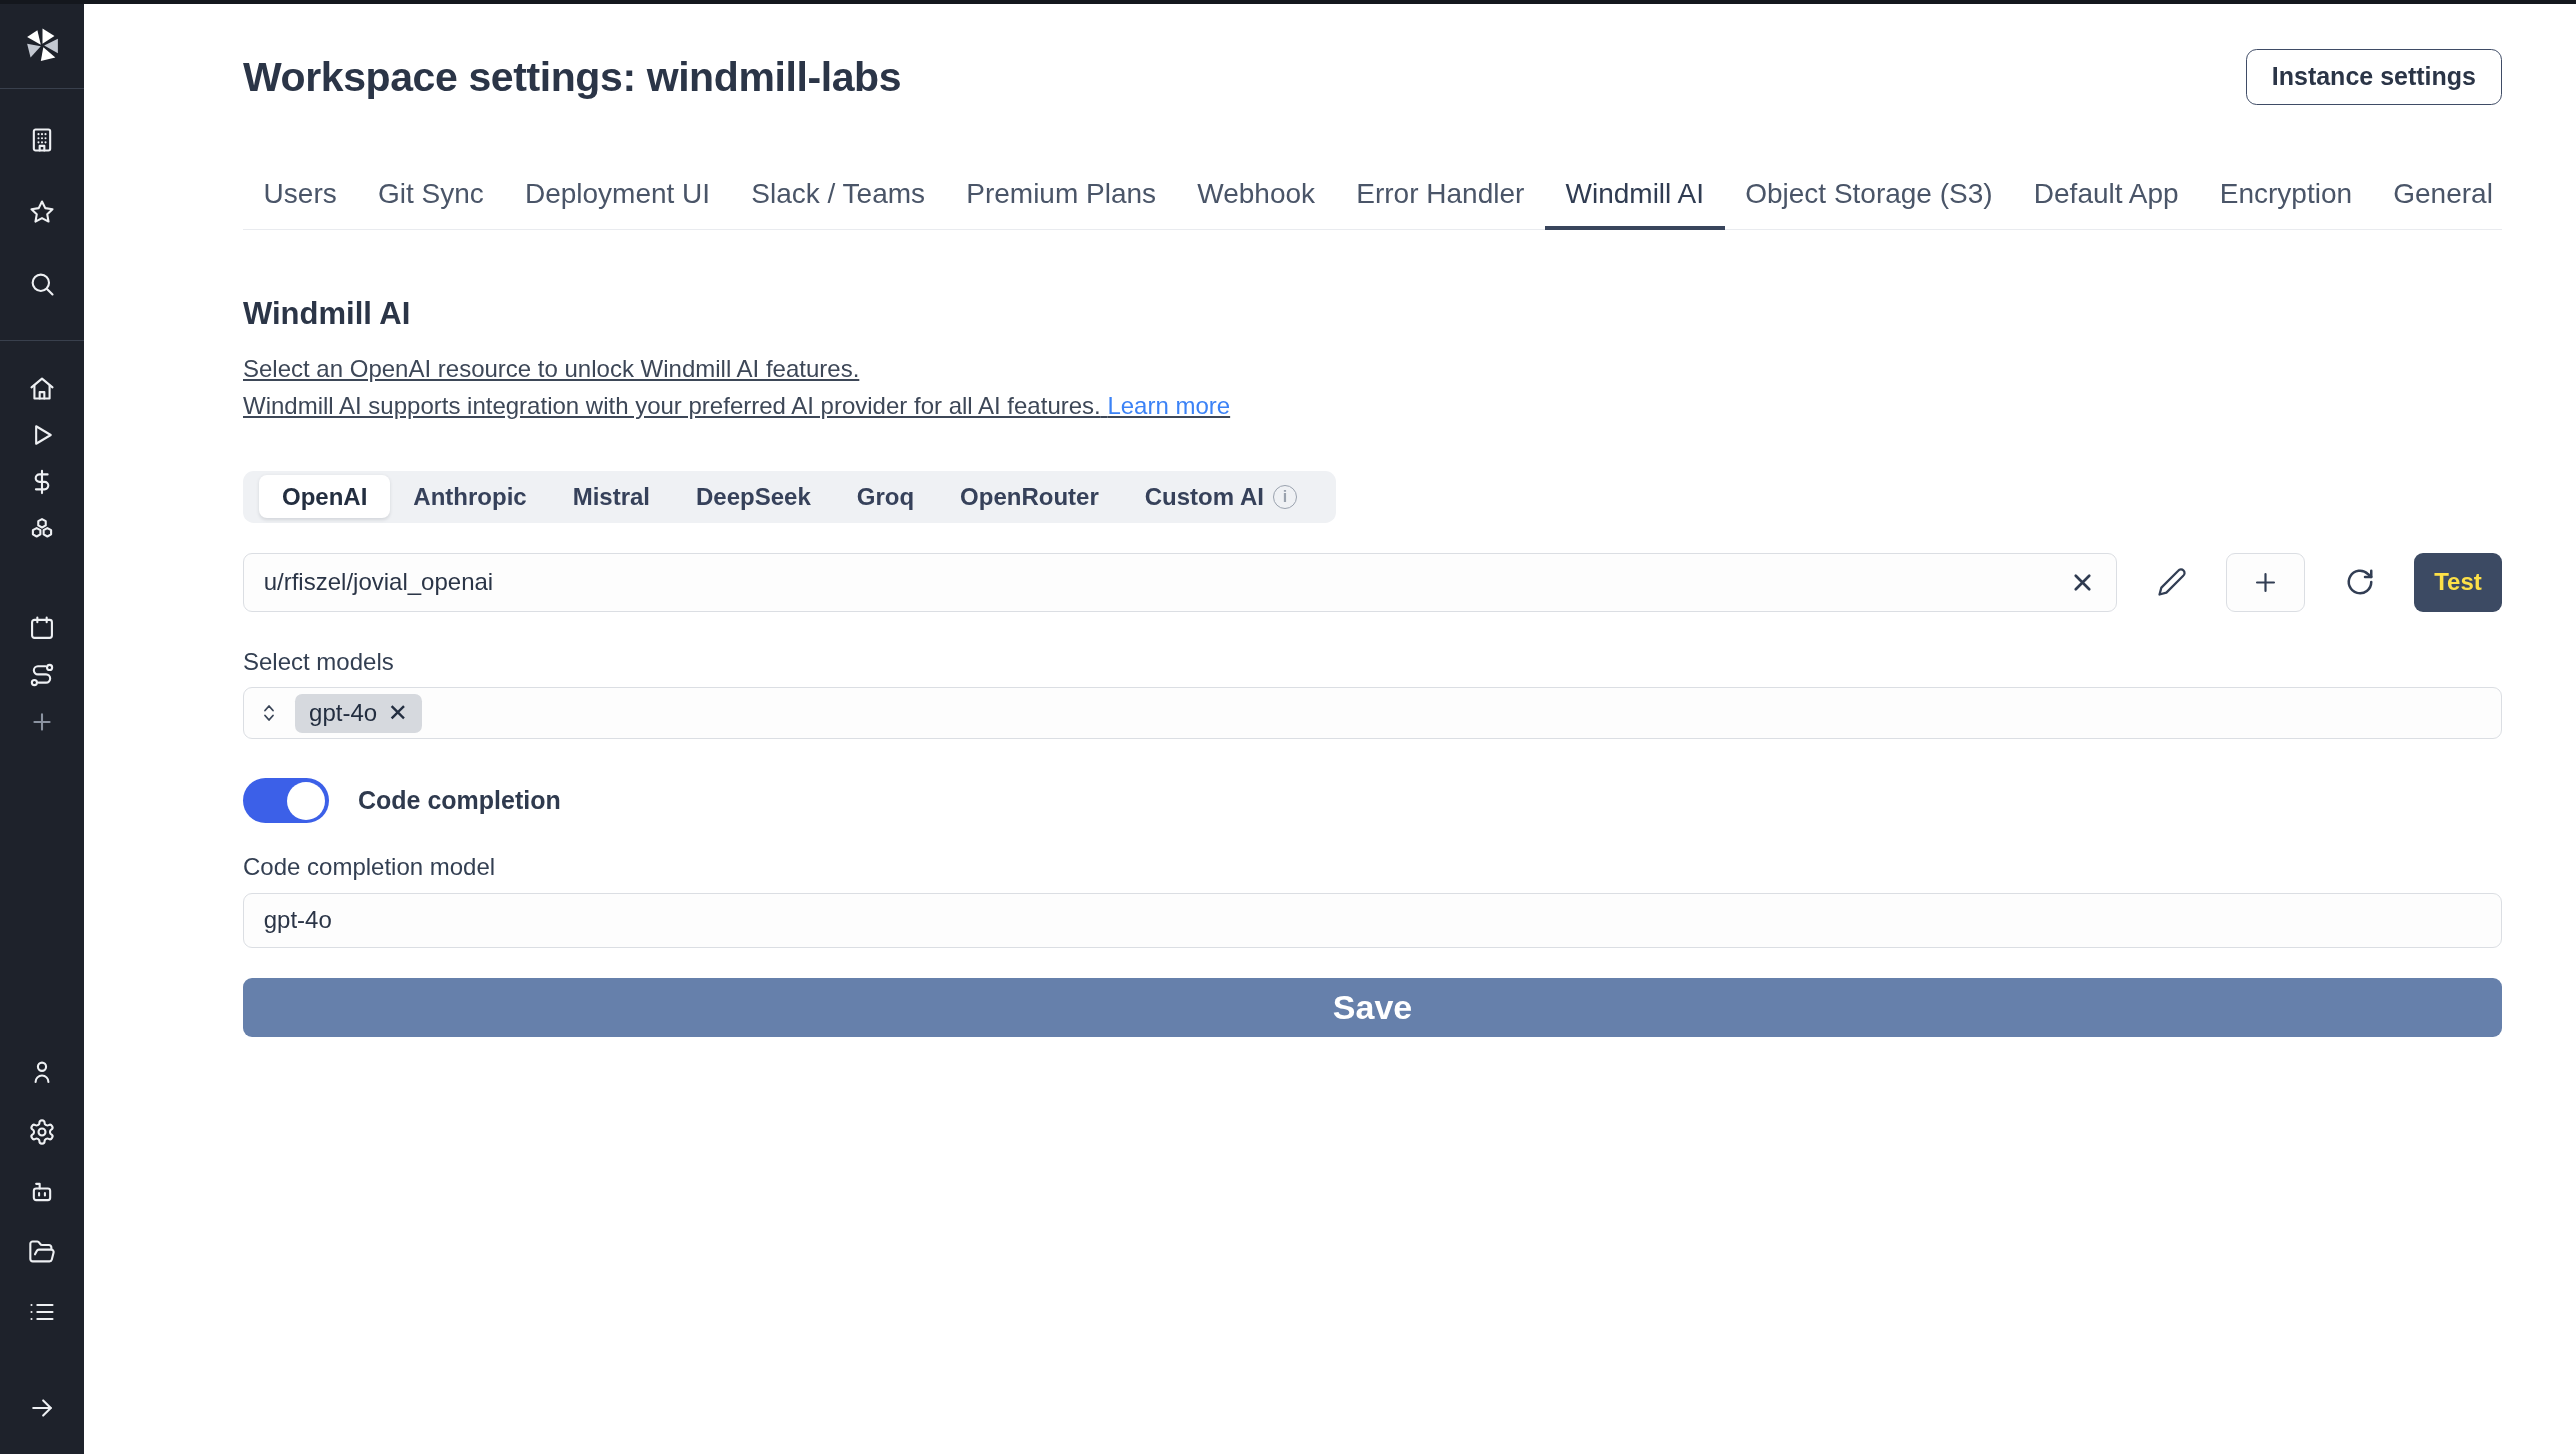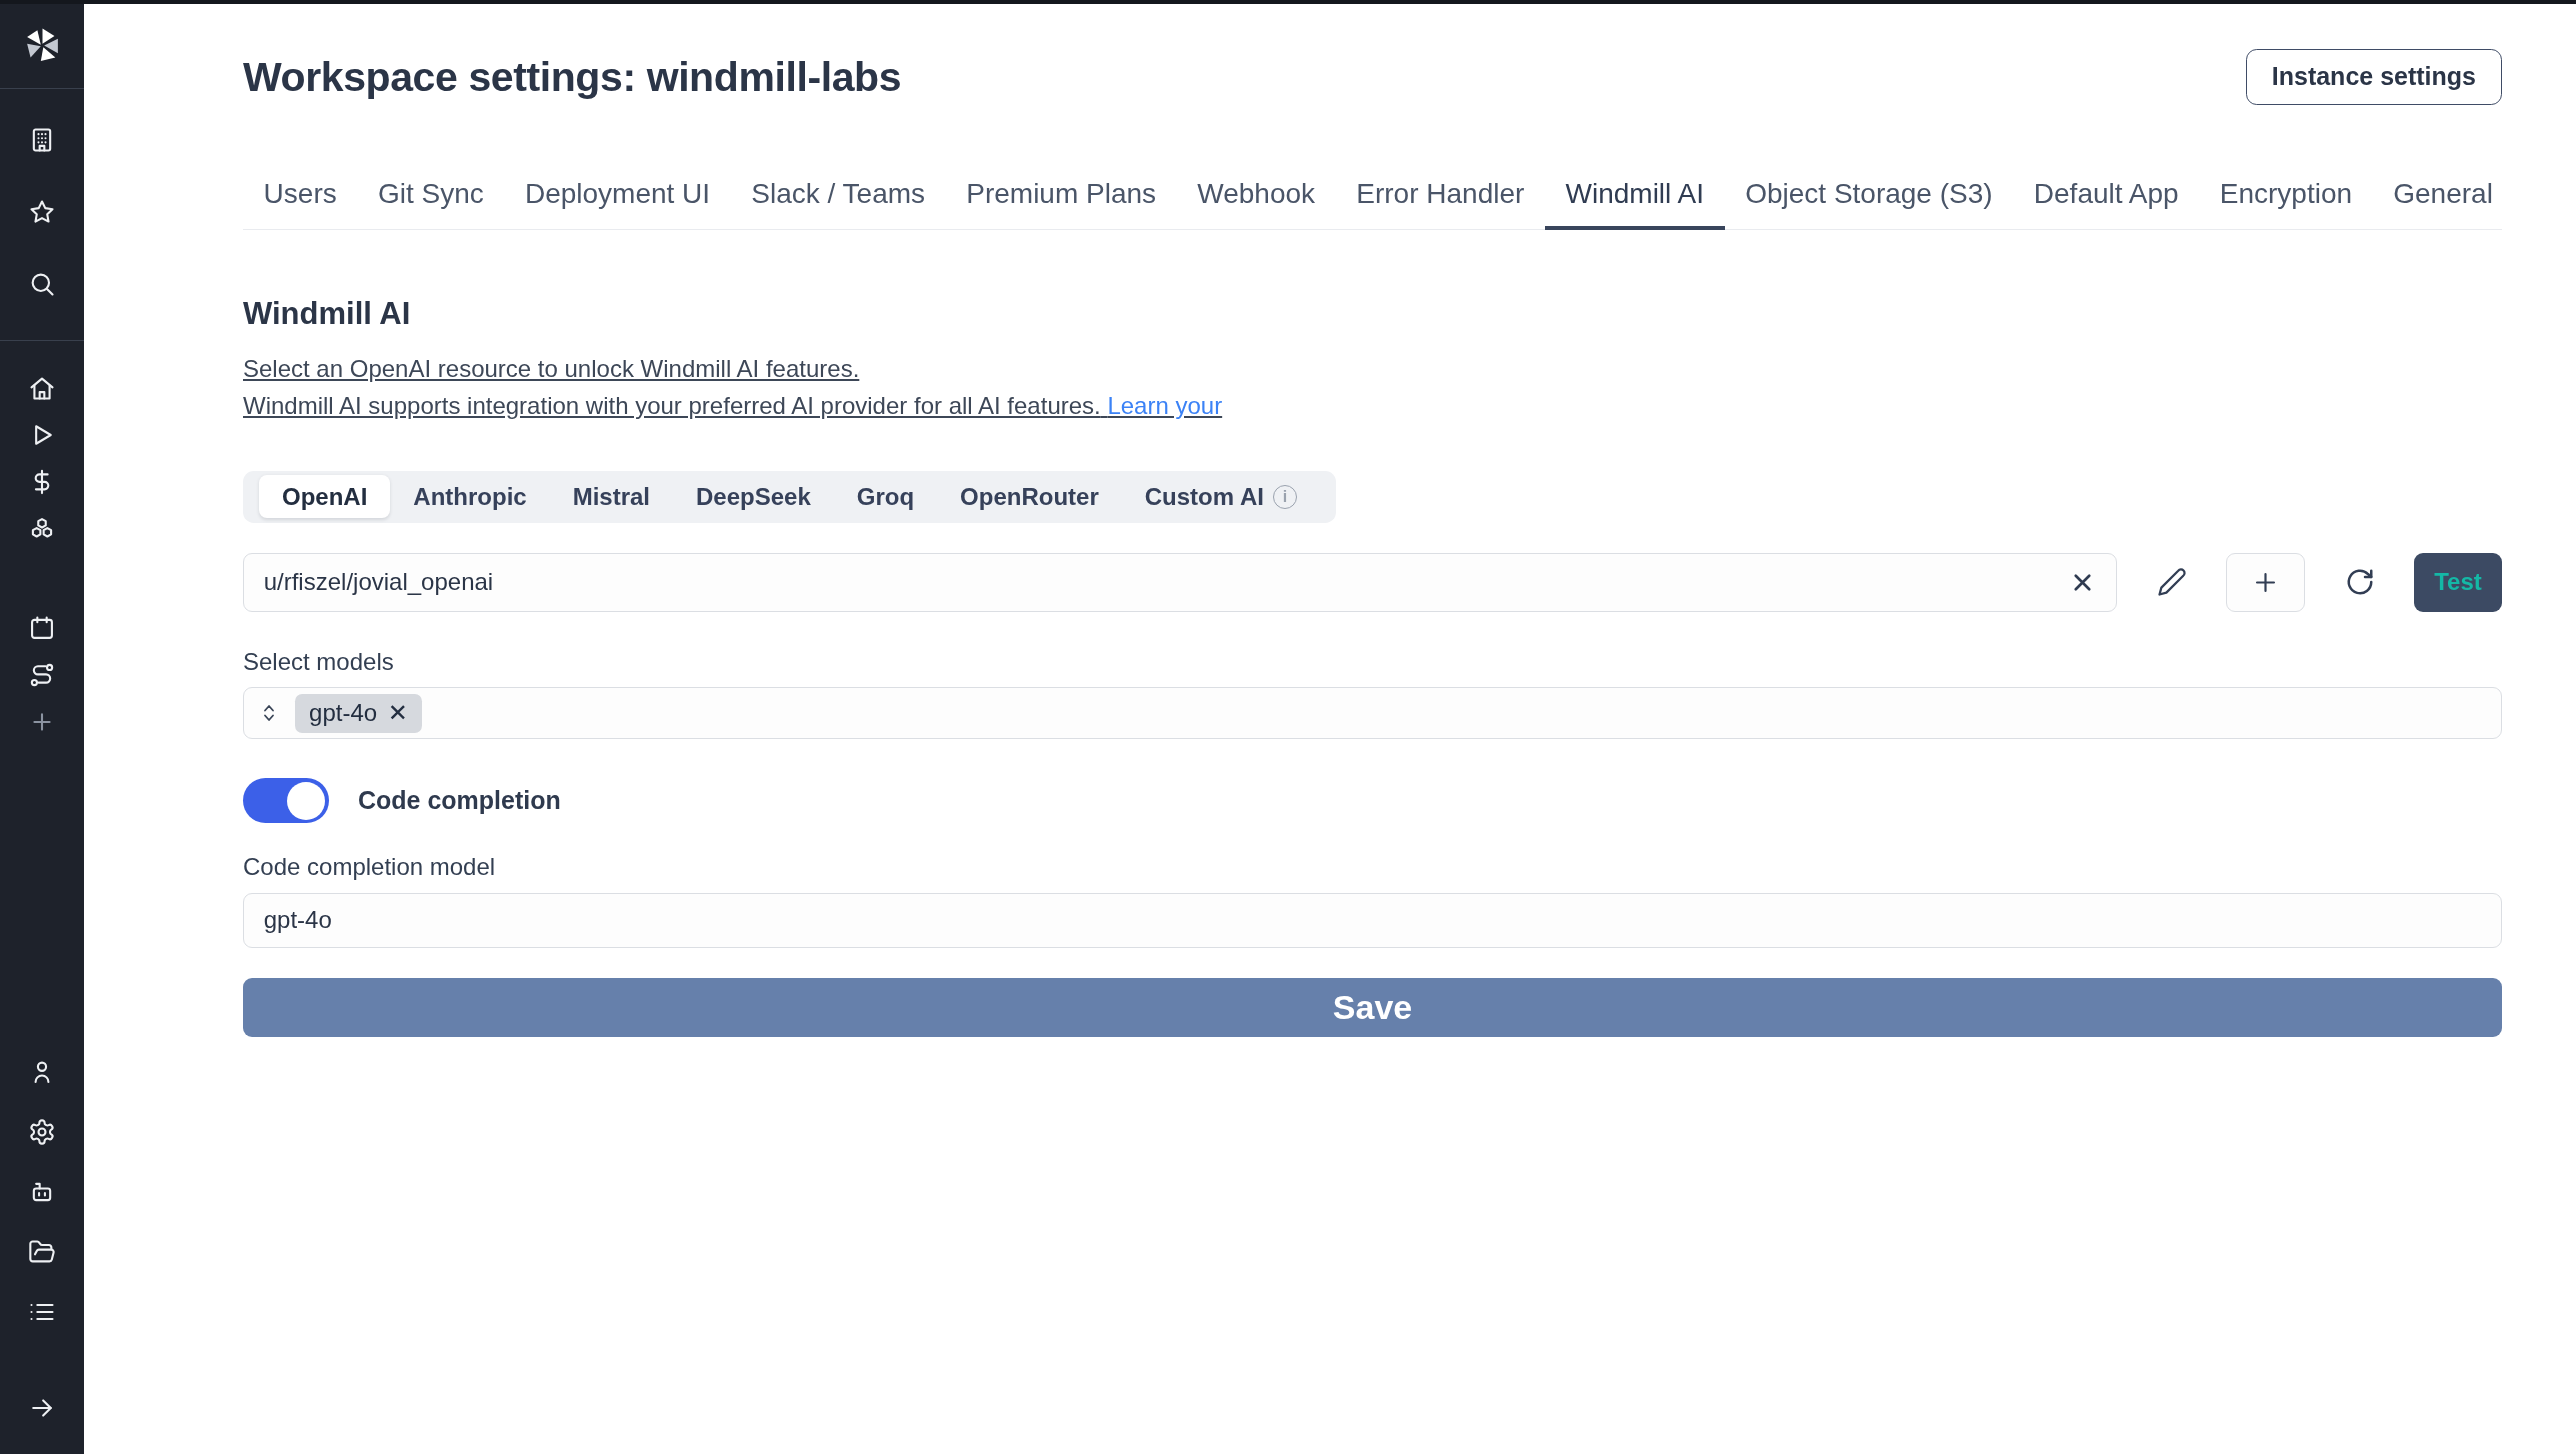--- a/index.html
+++ b/index.html
@@ -52,21 +52,21 @@
   .resource-row { display: flex; align-items: center; margin-top: 30px; gap: 31px; }
   .text-input { height: 59px; border: 1.8px solid #dbdee3; border-radius: 9px; background: #fdfdfd;
     display: flex; align-items: center; padding: 0 19.7px; font-size: 24px; color: #2b3547; }
   .resource-input { flex: 1; justify-content: space-between; }
   .icon-btn { background: none; border: none; color: #323e54; cursor: pointer; width: 47px; height: 59px;
     display: flex; align-items: center; justify-content: center; }
   .icon-btn svg { width: 30px; height: 30px; }
   .boxed-btn { width: 79px; height: 59px; border: 1.8px solid #dbdee3; border-radius: 9px; background: #fdfdfd;
     color: #323e54; cursor: pointer; display: flex; align-items: center; justify-content: center; }
   .boxed-btn svg { width: 29px; height: 29px; }
-  .test-btn { width: 88px; height: 59px; border: none; border-radius: 9px; background: #3c4a63; color: #14b8a6;
+  .test-btn { width: 88px; height: 59px; border: none; border-radius: 9px; background: #3c4a63; color: #fde047;
     font-size: 24px; font-weight: 700; cursor: pointer; font-family: inherit; }
   .clear-x { background: none; border: none; color: #2f3b51; cursor: pointer; display: flex; align-items: center; }
   .clear-x svg { width: 27px; height: 27px; }
 
   .field-label { margin-top: 36px; font-size: 24px; color: #333f52; }
   .models-box { margin-top: 11.6px; height: 52px; border: 1.8px solid #dbdee3; border-radius: 9px; background: #fdfdfd;
     display: flex; align-items: center; padding: 0 12.5px; gap: 14.3px; cursor: pointer; }
   .sorter { color: #3a4557; display: flex; align-items: center; }
   .sorter svg { width: 24px; height: 24px; }
   .chip { display: flex; align-items: center; gap: 10.7px; background: #d6d9de; border-radius: 7.2px; height: 39px;
@@ -233,21 +233,21 @@
     <div class="tab">Object Storage (S3)</div>
     <div class="tab">Default App</div>
     <div class="tab">Encryption</div>
     <div class="tab">General</div>
   </div>
 
   <h2 class="section-heading">Windmill AI</h2>
   <p class="section-desc">
     <span>Select an OpenAI resource to unlock Windmill AI features.</span><br>
     <span>Windmill AI supports integration with your preferred AI provider for all AI features.</span>
-    <a class="link" href="#">Learn your</a>
+    <a class="link" href="#">Learn more</a>
   </p>
 
   <div class="pills">
     <div class="pill selected">OpenAI</div>
     <div class="pill">Anthropic</div>
     <div class="pill">Mistral</div>
     <div class="pill">DeepSeek</div>
     <div class="pill">Groq</div>
     <div class="pill">OpenRouter</div>
     <div class="pill">

